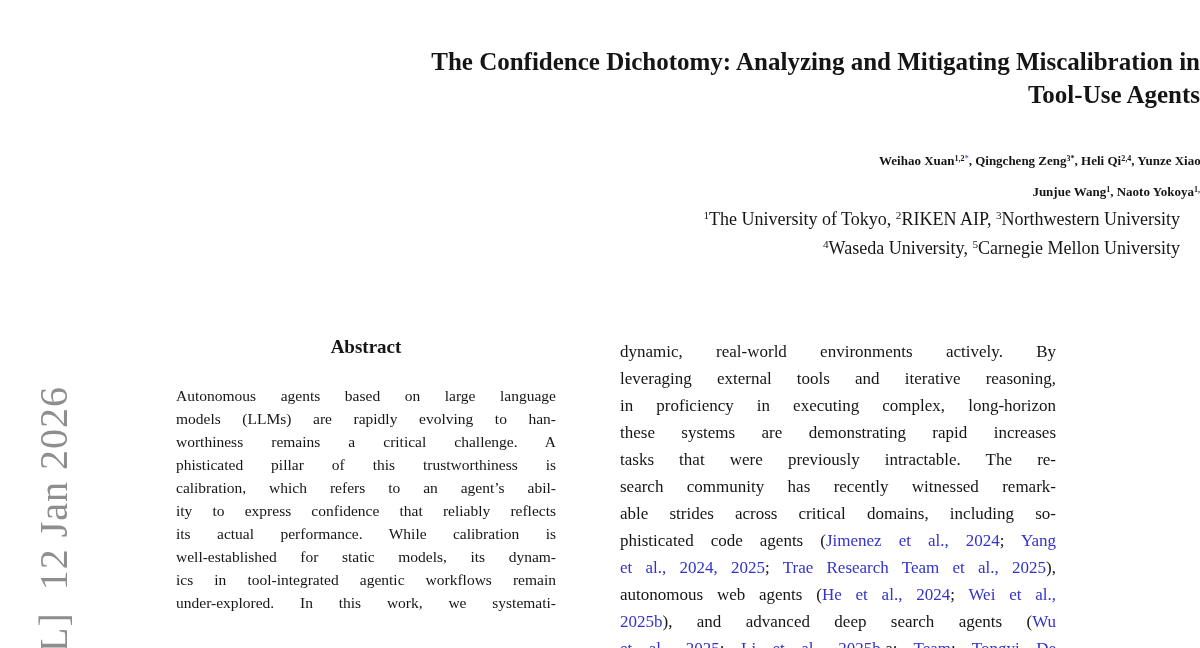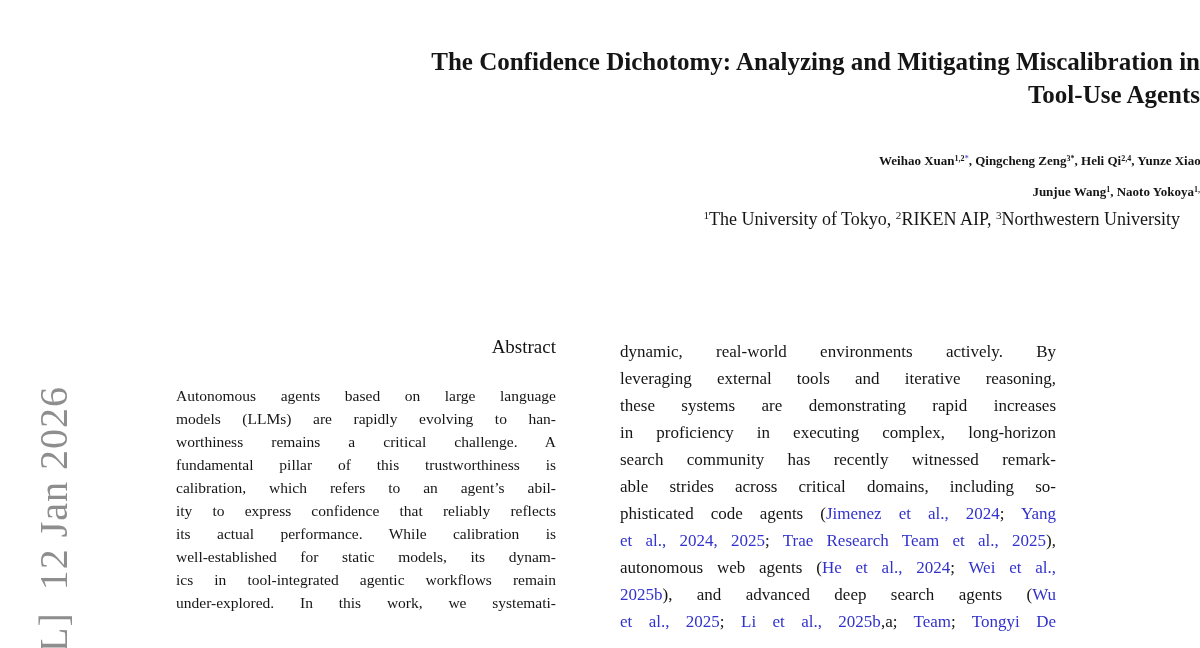--- a/index.html
+++ b/index.html
@@ -17,21 +17,21 @@
   .authors{
     position:absolute;top:146px;left:0;width:1200px;
     font-size:13px;font-weight:bold;line-height:29px;padding-left:8px;
   }
   .affils{
     position:absolute;top:206px;left:0;width:1180px;
     font-size:18px;line-height:27px;
   }
   .abs-head{
     position:absolute;top:336px;left:176px;width:380px;
-    text-align:right;font-size:19px;font-weight:normal;
+    text-align:center;font-size:19px;font-weight:bold;
   }
   .abs-body{
     position:absolute;top:384px;left:176px;width:380px;
     font-size:15.5px;line-height:23px;font-family:Liberation Serif, serif;
   }
   .col-right{
     position:absolute;top:338px;left:620px;width:436px;
     font-size:17px;line-height:27px;
   }
   .just .line{text-align:justify;text-align-last:justify;}
@@ -55,42 +55,44 @@
     <div class="line"><span class="">Tool-Use Agents</span></div>
   </div>
 
 <div class="authors center">
     <div class="line"><span class="">Weihao Xuan</span><span class="sup">1,2</span><span class="sup mark">*</span><span class="">, Qingcheng Zeng</span><span class="sup">3</span><span class="sup">*</span><span class="">, Heli Qi</span><span class="sup">2,4</span><span class="">, Yunze Xiao</span><span class="sup">5</span><span class="">,</span></div>
     <div class="line"><span class="">Junjue Wang</span><span class="sup">1</span><span class="">, Naoto Yokoya</span><span class="sup">1,2</span><span class="sup mark">†</span></div>
   </div>
 
 <div class="affils center">
     <div class="line"><span class="sup">1</span><span class="">The University of Tokyo, </span><span class="sup">2</span><span class="">RIKEN AIP, </span><span class="sup">3</span><span class="">Northwestern University</span></div>
+    <div class="line"><span class="sup">4</span><span class="">Waseda University, </span><span class="sup">5</span><span class="">Carnegie Mellon University</span></div>
   </div>
 
 <div class="abs-head">Abstract</div>
 
 <div class="abs-body just">
     <div class="line"><span class="">Autonomous agents based on large language</span></div>
     <div class="line"><span class="">models (LLMs) are rapidly evolving to han-</span></div>
     <div class="line"><span class="">worthiness remains a critical challenge. A</span></div>
-    <div class="line"><span class="">fundamental pillar of this trustworthiness is</span></div>
+    <div class="line"><span class="">phisticated pillar of this trustworthiness is</span></div>
     <div class="line"><span class="">calibration, which refers to an agent’s abil-</span></div>
     <div class="line"><span class="">ity to express confidence that reliably reflects</span></div>
     <div class="line"><span class="">its actual performance. While calibration is</span></div>
     <div class="line"><span class="">well-established for static models, its dynam-</span></div>
     <div class="line"><span class="">ics in tool-integrated agentic workflows remain</span></div>
     <div class="line"><span class="">under-explored. In this work, we systemati-</span></div>
   </div>
 
 <div class="col-right just">
     <div class="line"><span class="">dynamic, real-world environments actively. By</span></div>
     <div class="line"><span class="">leveraging external tools and iterative reasoning,</span></div>
+    <div class="line"><span class="">in proficiency in executing complex, long-horizon</span></div>
     <div class="line"><span class="">these systems are demonstrating rapid increases</span></div>
-    <div class="line"><span class="">in proficiency in executing complex, long-horizon</span></div>
+    <div class="line"><span class="">tasks that were previously intractable. The re-</span></div>
     <div class="line"><span class="">search community has recently witnessed remark-</span></div>
     <div class="line"><span class="">able strides across critical domains, including so-</span></div>
     <div class="line"><span class="">phisticated code agents (</span><span class="link">Jimenez et al., 2024</span><span class="">; </span><span class="link">Yang</span></div>
     <div class="line"><span class="link">et al., 2024, 2025</span><span class="">; </span><span class="link">Trae Research Team et al., 2025</span><span class="">),</span></div>
     <div class="line"><span class="">autonomous web agents (</span><span class="link">He et al., 2024</span><span class="">; </span><span class="link">Wei et al.,</span></div>
     <div class="line"><span class="link">2025b</span><span class="">), and advanced deep search agents (</span><span class="link">Wu</span></div>
     <div class="line"><span class="link">et al., 2025</span><span class="">; </span><span class="link">Li et al., 2025b</span><span class="">,a; </span><span class="link">Team</span><span class="">; </span><span class="link">Tongyi De</span></div>
   </div>
 
 </body></html>

